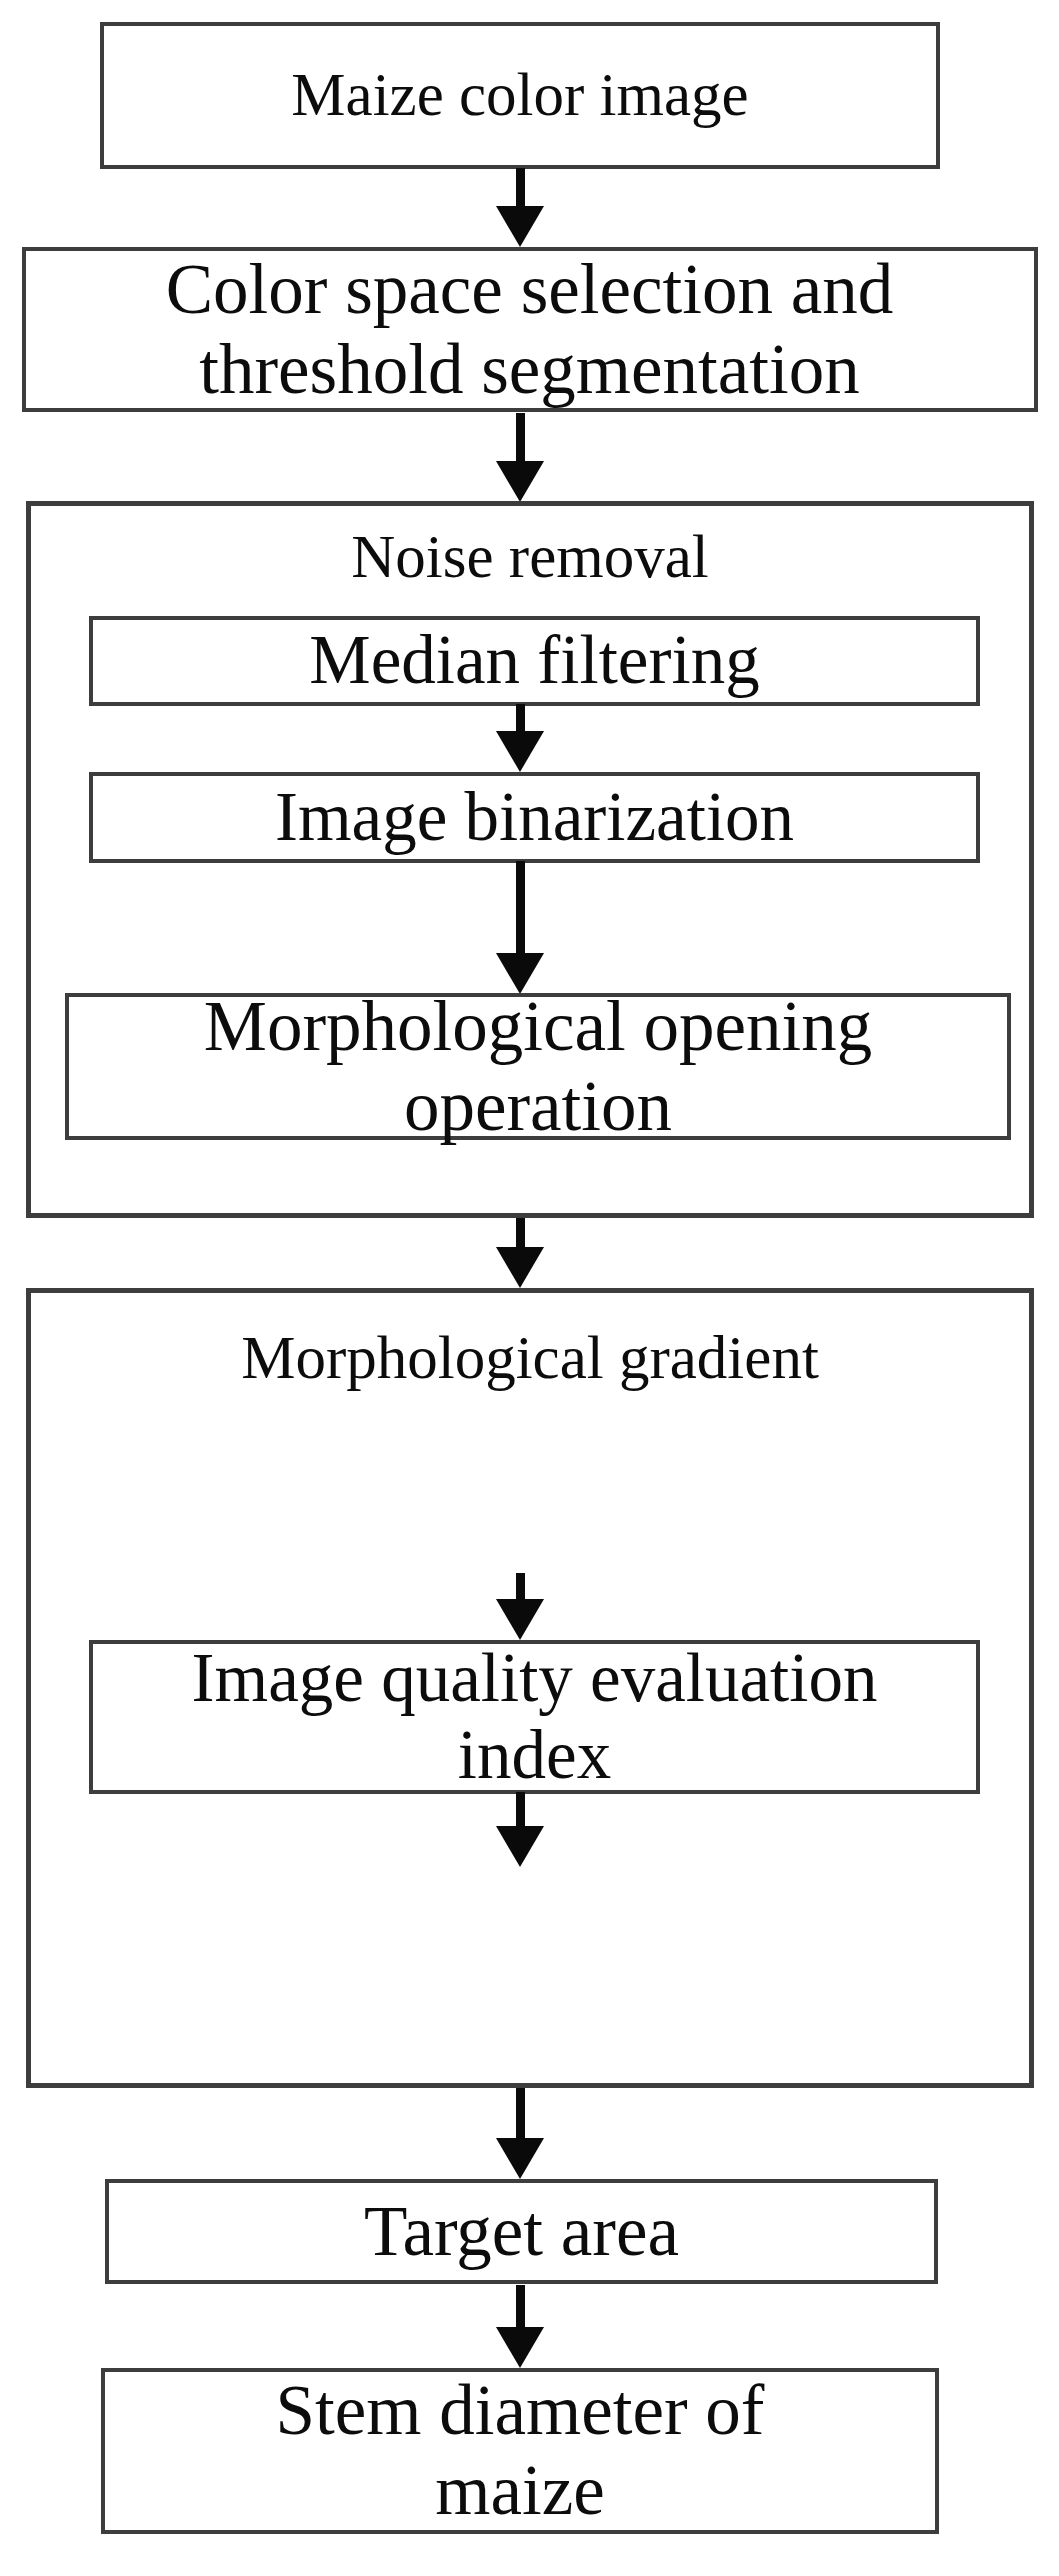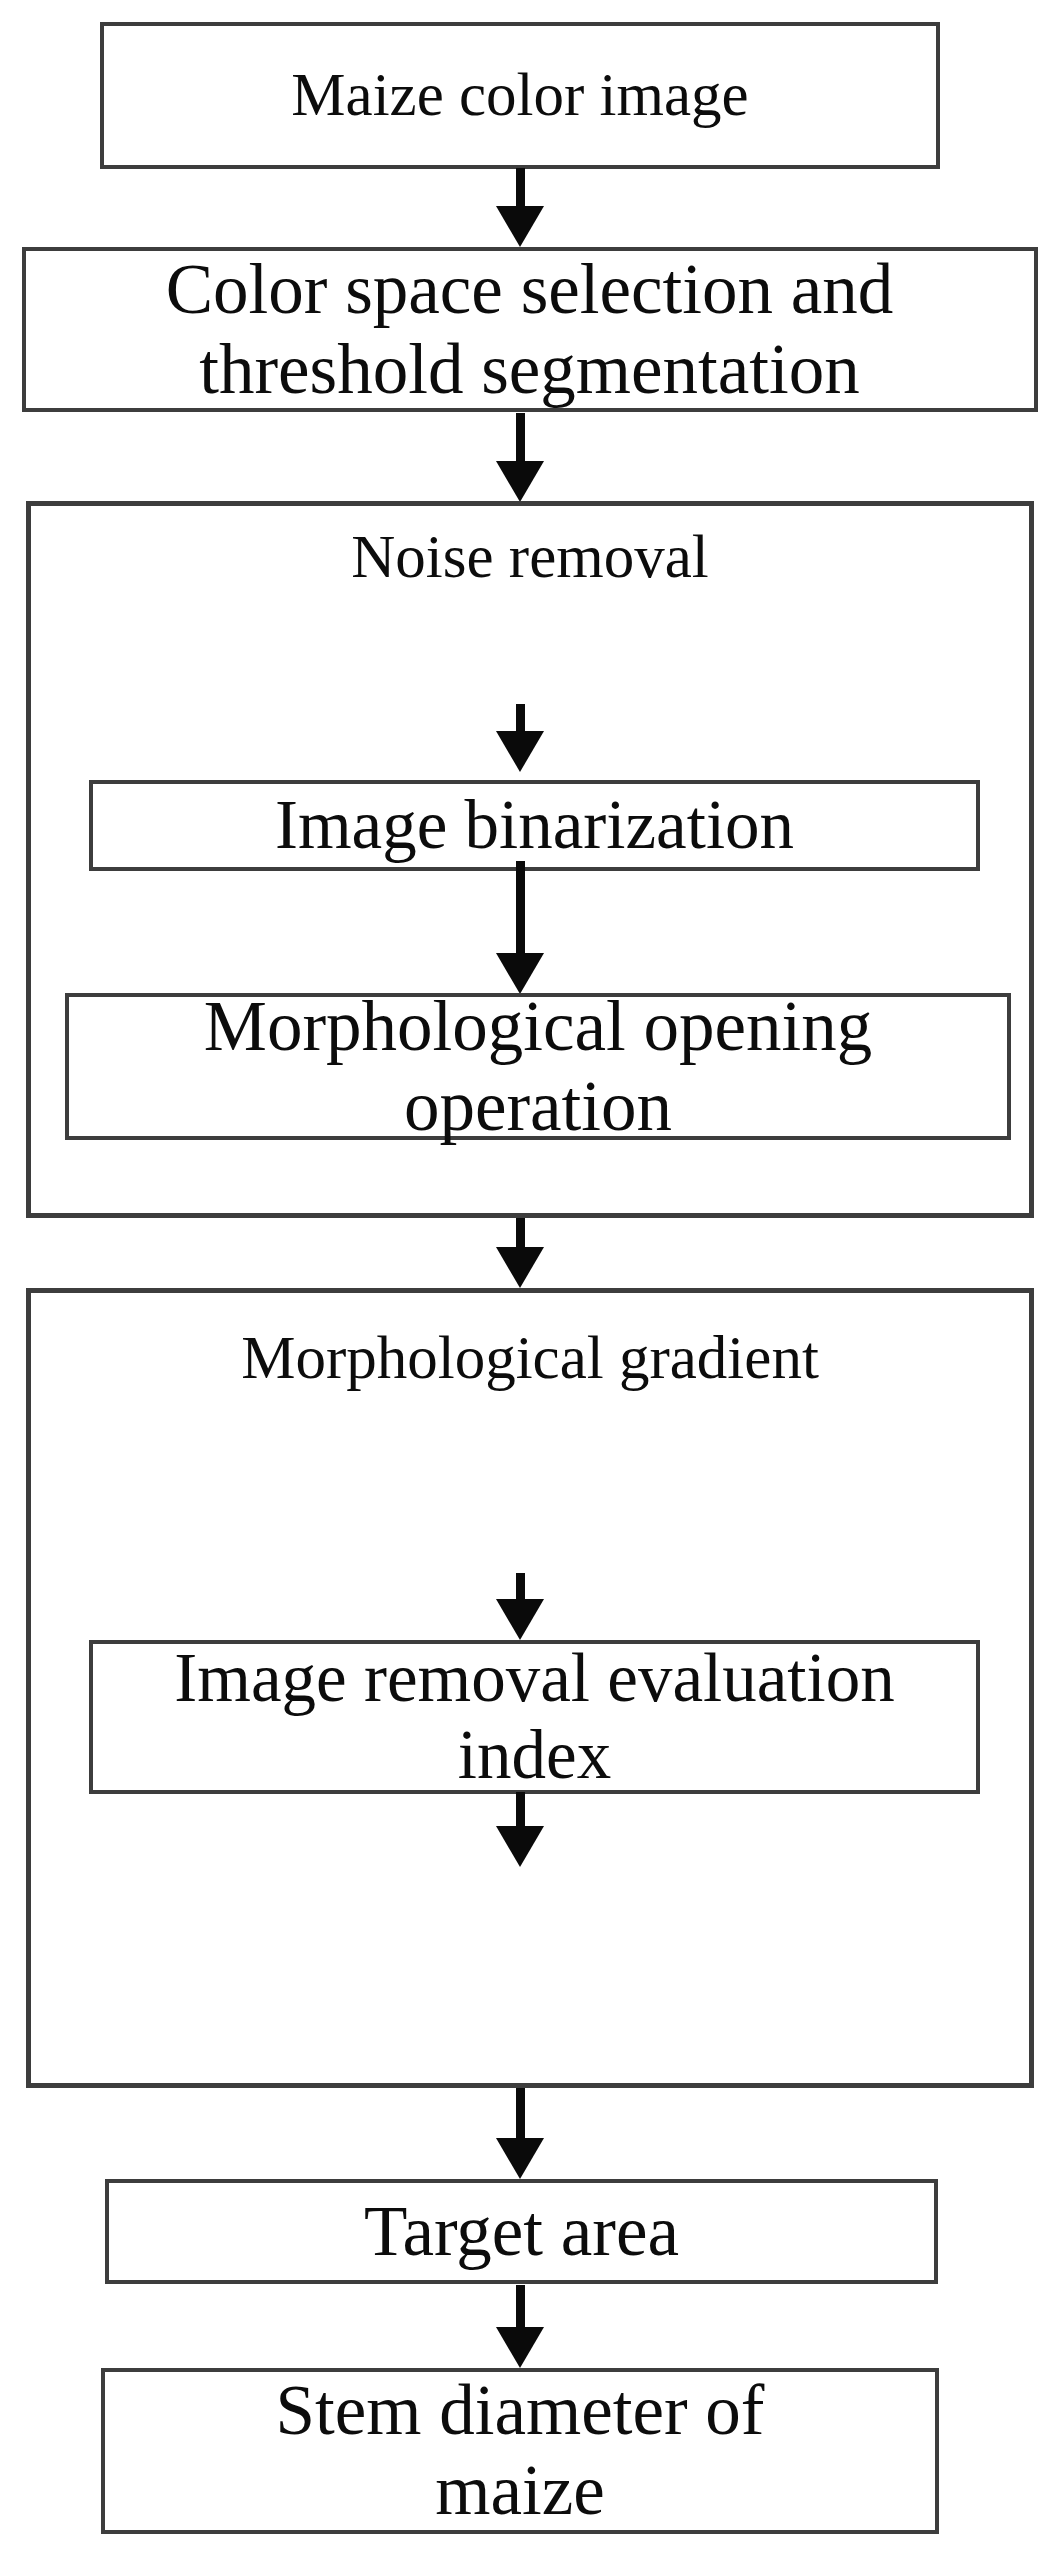--- a/index.html
+++ b/index.html
@@ -86,27 +86,30 @@
     <span class="shaft"></span>
     <span class="head"></span>
   </div>
 
   <div class="group" style="left:26px; top:501px; width:1008px; height:717px;"></div>
 
   <div class="group-label" style="left:26px; top:515px; width:1008px; height:84px;">
     <span class="label fs78">Noise removal</span>
   </div>
 
+  <div class="box" style="left:89px; top:616px; width:891px; height:90px;">
+    <span class="label fs74">Median filtering</span>
+  </div>
 
   <div class="arrow" style="left:496px; top:704px; height:68px;">
     <span class="shaft"></span>
     <span class="head"></span>
   </div>
 
-  <div class="box" style="left:89px; top:772px; width:891px; height:91px;margin-top:8px;">
+  <div class="box" style="left:89px; top:772px; width:891px; height:91px;">
     <span class="label fs74">Image binarization</span>
   </div>
 
   <div class="arrow" style="left:496px; top:861px; height:133px;">
     <span class="shaft"></span>
     <span class="head"></span>
   </div>
 
   <div class="box" style="left:65px; top:993px; width:946px; height:147px;">
     <span class="label fs76">Morphological opening
@@ -124,21 +127,21 @@
     <span class="label fs78">Morphological gradient</span>
   </div>
 
 
   <div class="arrow" style="left:496px; top:1573px; height:67px;">
     <span class="shaft"></span>
     <span class="head"></span>
   </div>
 
   <div class="box" style="left:89px; top:1640px; width:891px; height:154px;">
-    <span class="label fs74">Image removal evaluation
+    <span class="label fs74">Image quality evaluation
 index</span>
   </div>
 
   <div class="arrow" style="left:496px; top:1792px; height:75px;">
     <span class="shaft"></span>
     <span class="head"></span>
   </div>
 
 
   <div class="arrow" style="left:496px; top:2088px; height:91px;">

